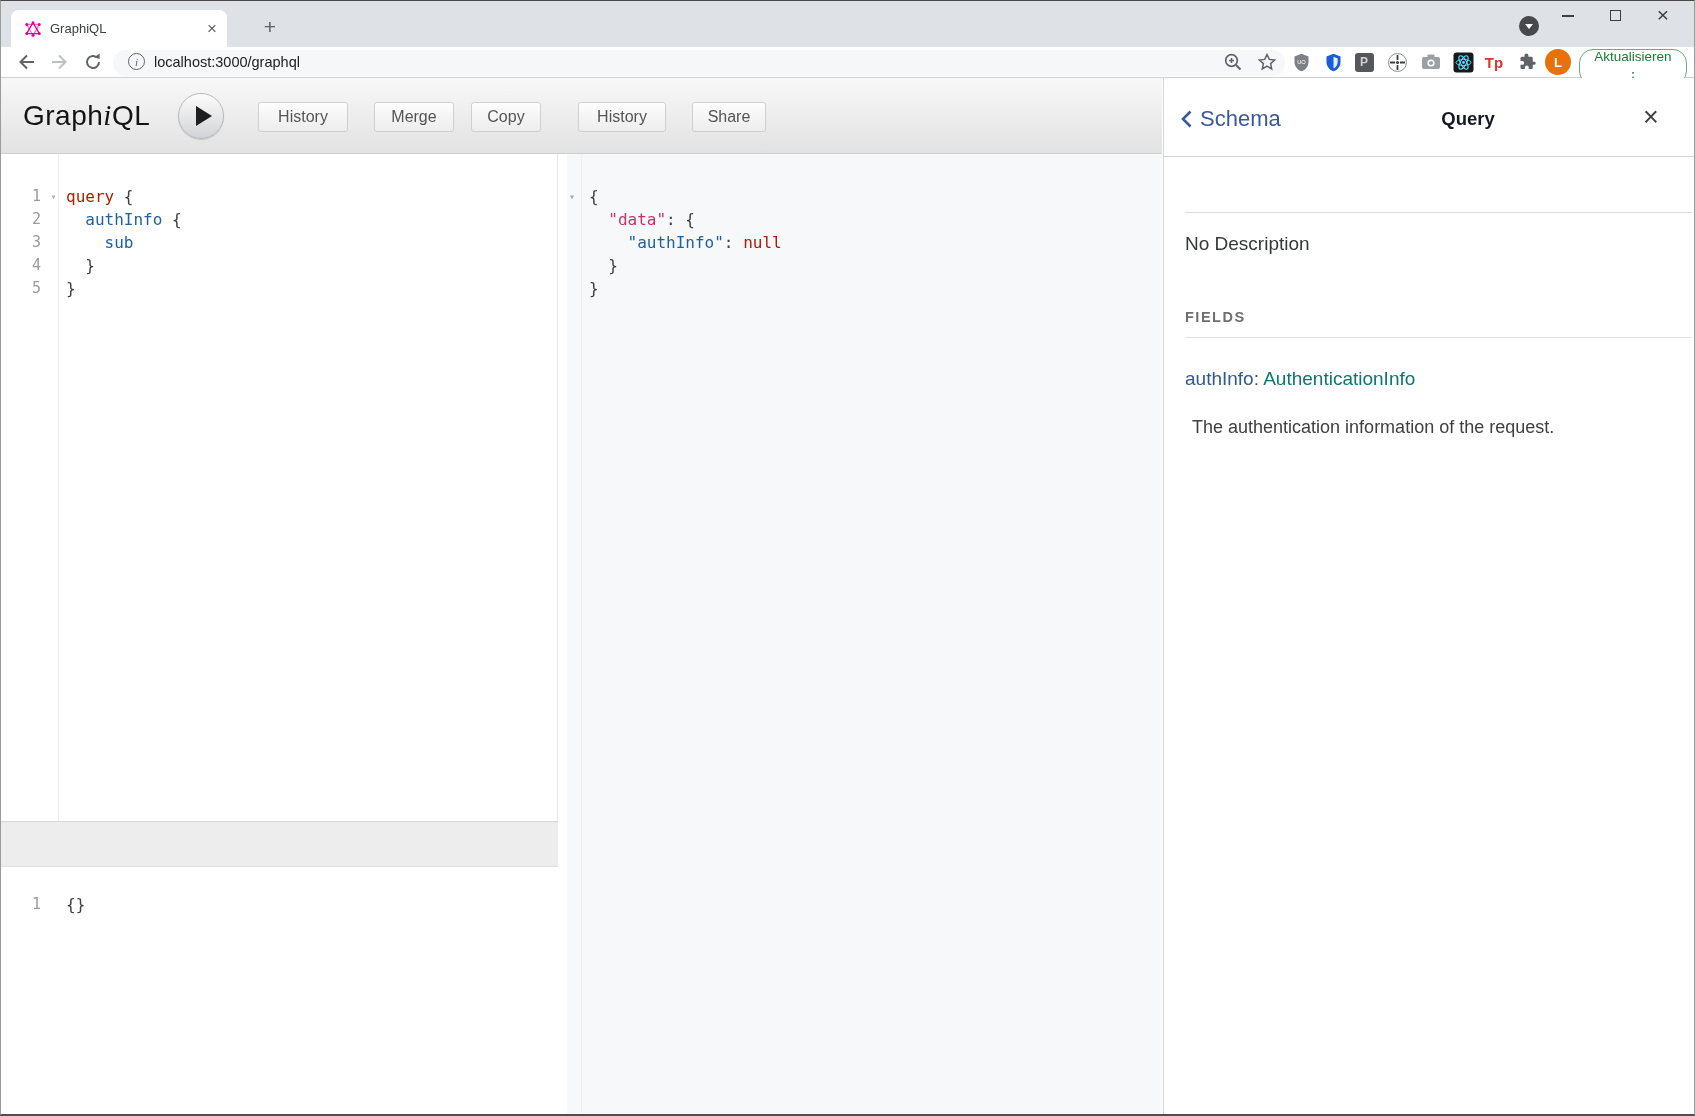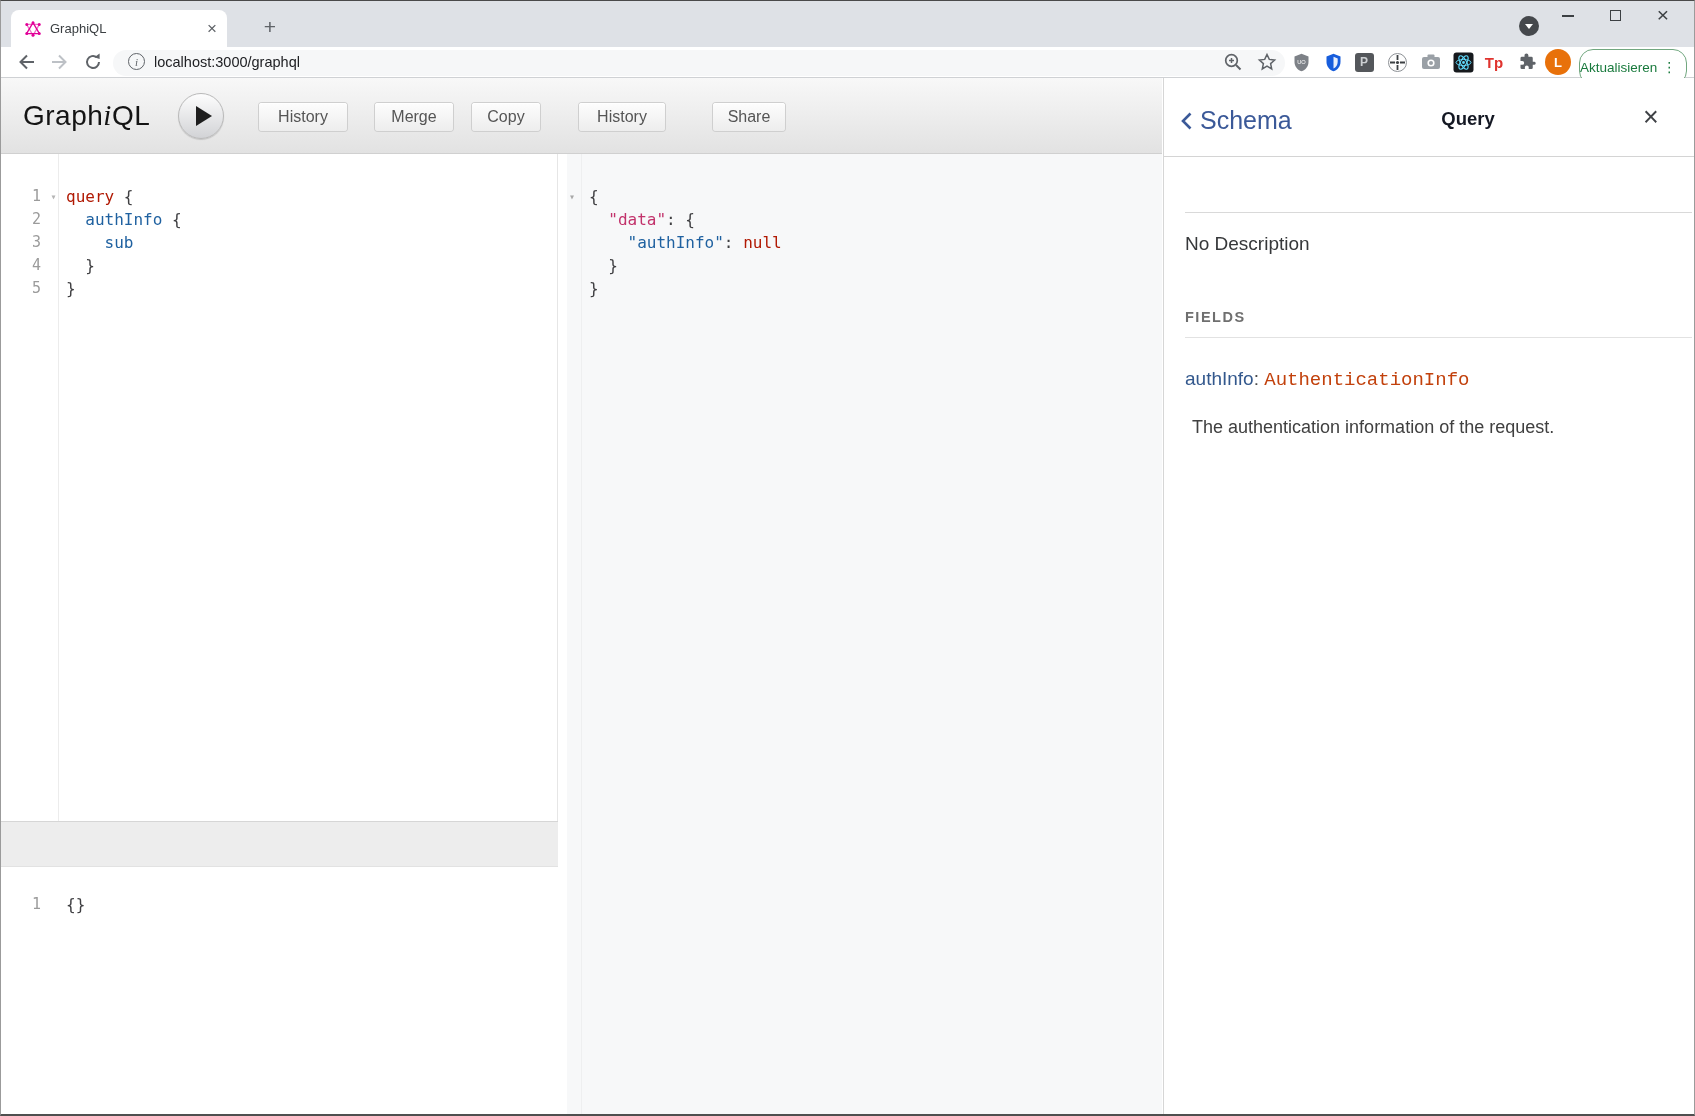--- a/index.html
+++ b/index.html
@@ -22,21 +22,21 @@
   .win-max { position:absolute; left:1609px; top:9px; width:11px; height:11px; border:1.5px solid #3c4043; }
   .win-close { position:absolute; left:1650px; top:2px; width:24px; height:24px; color:#3c4043; font-size:21px; display:flex; align-items:center; justify-content:center; }
 
   .addressbar { position:absolute; left:0; top:46px; width:1695px; height:31px; background:#fff; border-bottom:1px solid #cfd1d4; }
   .navicon { position:absolute; top:50px; width:22px; height:22px; }
   .omnibox { position:absolute; left:112px; top:49px; width:1172px; height:26px; background:#f6f7f8; border-radius:13px; }
   .url { position:absolute; left:153px; top:53px; font-size:14.5px; color:#202124; }
   .info-i { position:absolute; left:127px; top:52px; width:17px; height:17px; border:1.4px solid #5f6368; border-radius:50%; color:#5f6368; font-size:11px; font-style:italic; font-family:"Liberation Serif", serif; display:flex; align-items:center; justify-content:center; }
   .ext { position:absolute; top:50px; width:22px; height:22px; display:flex; align-items:center; justify-content:center; }
   .avatar { position:absolute; left:1544px; top:48px; width:26px; height:26px; border-radius:50%; background:#E8710A; color:#fff; font-size:13px; font-weight:bold; display:flex; align-items:center; justify-content:center; }
-  .update-pill { position:absolute; left:1578px; top:48px; width:108px; height:36px; border:1px solid #71a77f; border-radius:14px; background:#fff; display:flex; align-items:center; gap:5px; }
+  .update-pill { position:absolute; left:1578px; top:48px; width:108px; height:36px; border:1px solid #71a77f; border-radius:14px; background:#fff; display:flex; align-items:center; justify-content:center; gap:5px;flex-direction:column; }
   .update-pill .lbl { color:#197a3d; font-size:13.5px; }
   .update-pill .dots { color:#197a3d; font-size:14px; }
 
   
   .topbar { position:absolute; left:0; top:77px; width:1161px; height:76px; background:linear-gradient(#f8f8f8,#e2e2e2); border-bottom:1px solid #d0d0d0; }
   .gql-logo { position:absolute; left:22px; top:98px; font-size:28px; color:#141414; letter-spacing:0.5px; }
   .gql-logo i { font-family:"Liberation Serif", serif; font-size:29px; }
   .execute { position:absolute; left:177px; top:92px; width:46px; height:46px; border-radius:50%; background:linear-gradient(#fdfdfd,#d2d3d6); border:1px solid #b9b9b9; box-shadow:0 1px 1px rgba(0,0,0,.15); display:flex; align-items:center; justify-content:center; }
   .execute .play { width:0; height:0; border-top:10px solid transparent; border-bottom:10px solid transparent; border-left:16px solid #1e1e1e; margin-left:5px; }
   .tbtn { position:absolute; top:102px; height:28px; border-radius:3px; background:linear-gradient(#fdfdfd,#ededed); box-shadow:0 0 0 1px #cfcfcf, inset 0 1px 0 #fff; color:#555; font-size:16px; display:flex; align-items:center; justify-content:center; }
@@ -60,34 +60,34 @@
   .var-editor { position:absolute; left:0; top:866px; width:557px; height:248px; background:#fff; }
   .var-gutter { position:absolute; left:0; top:866px; width:57px; height:248px; background:#f5f5f5; border-right:1px solid #ddd; }
 
   .dragbar { position:absolute; left:557px; top:153px; width:9px; height:961px; background:#fff; }
   .result-pane { position:absolute; left:566px; top:153px; width:595px; height:961px; background:#f7f8f9; }
   .result-gline { position:absolute; left:14px; top:0; width:1px; height:961px; background:rgba(0,0,0,0.035); }
 
   
   .docs { position:absolute; left:1162px; top:77px; width:533px; height:1037px; background:#fff; border-left:1px solid #d6d6d6; }
   .docs-header { position:absolute; left:0; top:0; width:533px; height:79px; border-bottom:1px solid #d4d4d4; }
-  .docs-back { position:absolute; left:16px; top:28px; display:flex; align-items:center; gap:7px; color:#3B5998; font-size:25px;justify-content:flex-end; }
+  .docs-back { position:absolute; left:16px; top:28px; display:flex; align-items:center; gap:7px; color:#3B5998; font-size:22px;justify-content:flex-end; }
   .docs-title { position:absolute; left:0; top:30px; width:533px; text-align:center; padding-left:75px; font-size:18.5px; font-weight:bold; color:#141823; }
   .docs-close { position:absolute; left:472px; top:24px; width:30px; height:30px; color:#3f4246; font-size:27px; font-weight:300; display:flex; align-items:center; justify-content:center; }
   .docs-search-row { position:absolute; left:21px; top:95px; width:500px; display:flex; align-items:center; gap:11px; }
   .docs-search-input { border:none; outline:none; font-size:19px; color:#333; width:440px; font-family:"Liberation Sans", sans-serif; background:transparent; }
   .docs-search-input::placeholder { color:#9aa0a6; }
   .docs-underline { position:absolute; left:21px; top:134px; width:507px; height:1px; background:#d9d9d9; }
   .docs-nodesc { position:absolute; left:21px; top:155px; font-size:19px; color:#36383a; }
   .docs-fields { position:absolute; left:21px; top:231px; font-size:14.5px; font-weight:bold; letter-spacing:1.5px; color:#6f6f6f; }
   .docs-fdivider { position:absolute; left:21px; top:259px; width:507px; height:1px; background:#e2e2e2; }
   .docs-fieldrow { position:absolute; left:21px; top:290px; font-size:19px; }
   .f-name { color:#33588D; }
   .f-colon { color:#4a4a4a; }
-  .f-type { color:#c2410c;font-family:Liberation Mono, monospace; }
+  .f-type { color:#0f766e; }
   .docs-desc { position:absolute; left:28px; top:339px; font-size:18px; color:#404040; }
 
   svg { display:block; }
 </style>
 </head>
 <body>
 
 <div class="window">
 
   <div class="tabstrip">
@@ -205,21 +205,21 @@
 
   <div class="topbar"></div>
   <div class="gql-logo"><span>Graph</span><i>i</i><span>QL</span></div>
   <div class="execute">
       <div class="play"></div>
     </div>
   <div class="tbtn" style="left:258px;width:88px;">History</div>
   <div class="tbtn" style="left:374px;width:78px;">Merge</div>
   <div class="tbtn" style="left:471px;width:68px;">Copy</div>
   <div class="tbtn" style="left:578px;width:86px;">History</div>
-  <div class="tbtn" style="left:712px;width:72px;">Share</div>
+  <div class="tbtn" style="left:692px;width:72px;">Share</div>
 
   <div class="query-pane cm pad-top">
       <div class="cm-row">
         <span class="cm-ln">1</span>
         <span class="cm-fold">▾</span>
         <span class="cm-code"><span class="tk-kw">query</span><span class="tk-p"> {</span></span>
       </div>
       <div class="cm-row">
         <span class="cm-ln">2</span>
         <span class="cm-fold"></span>

